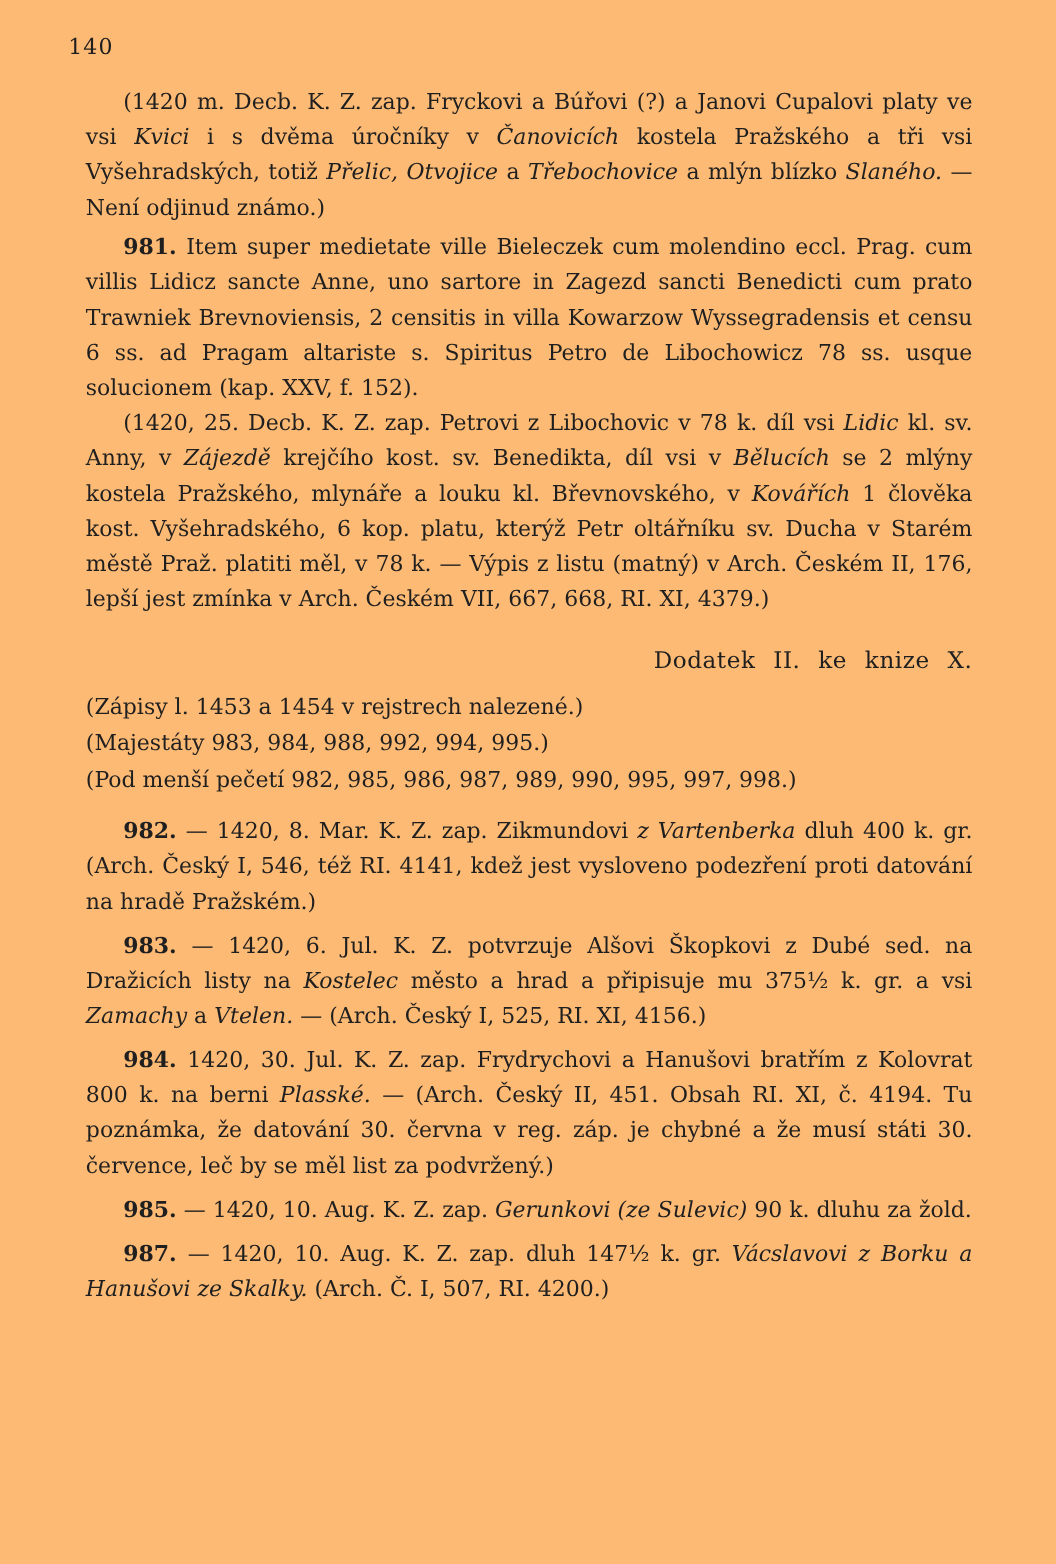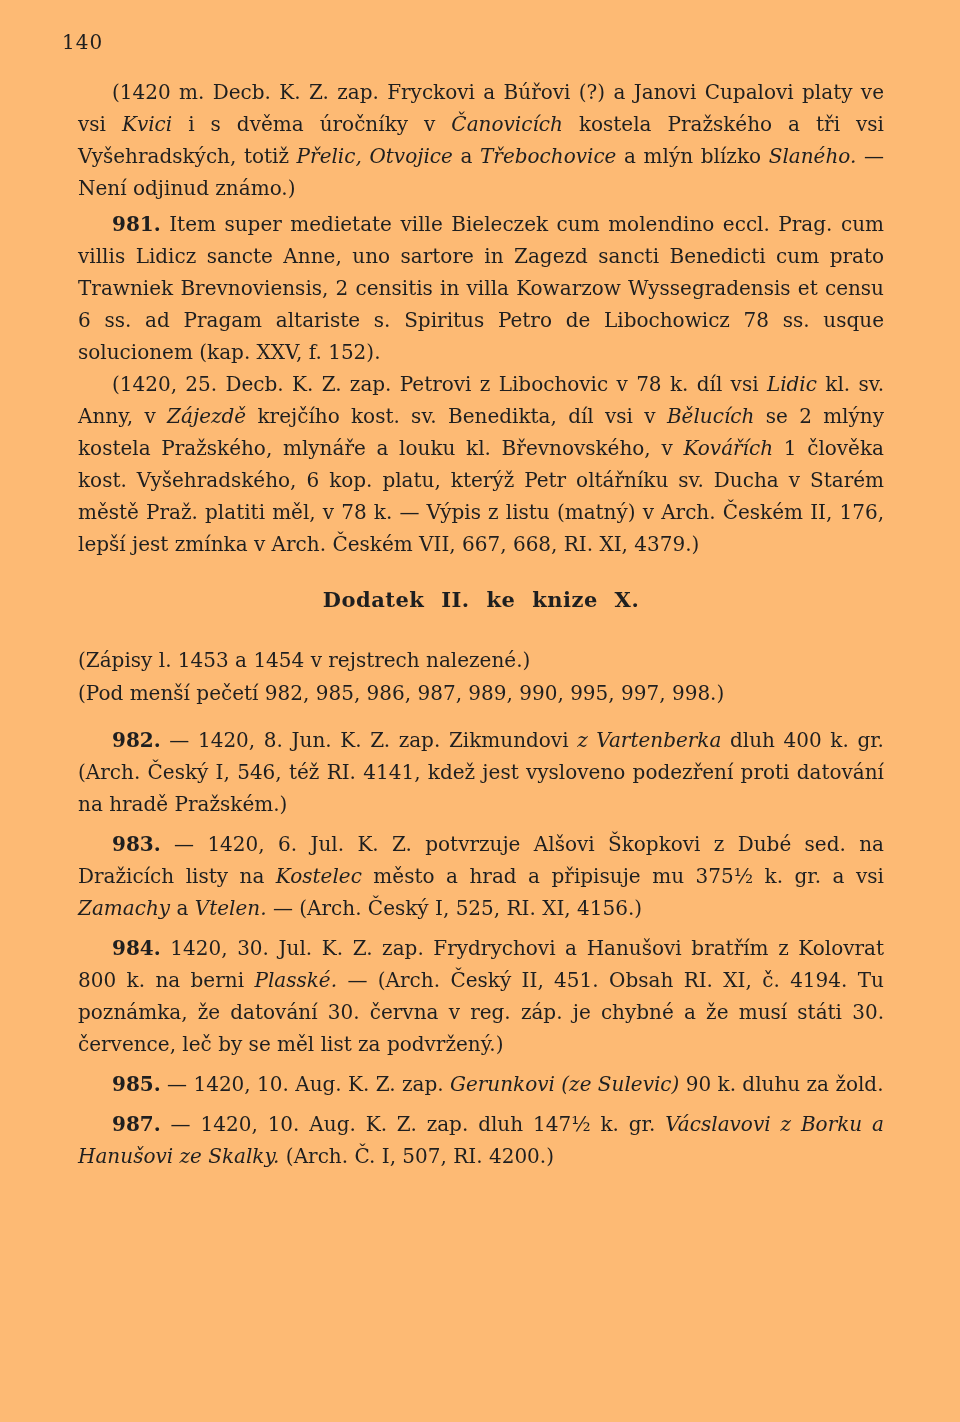--- a/index.html
+++ b/index.html
@@ -30,24 +30,24 @@
     text-align: justify;
     text-rendering: optimizeLegibility;
   }
   .para { margin: 0; text-indent: 34px; }
   .gap4 { margin-top: 4px; }
   .entry { margin: 8px 0 0 0; text-indent: 34px; }
   .entry-first { margin-top: 14px; }
   .b { font-weight: 700; }
   .i { font-style: italic; }
   .heading {
-    margin: 24px 0 28px 0;
+    margin: 24px 0 10px 0;
     text-indent: 0;
-    text-align: center;
-    font-weight: 700;
+    text-align: right;
+    font-weight: 400;
     font-size: 21px;
     word-spacing: 9px;
     letter-spacing: 0.5px;
   }
   .cline {
     margin: 0;
     text-indent: 0;
     text-align: left;
     line-height: 33px;
   }
@@ -63,23 +63,24 @@
 
     <p class="para"><span>(1420 m. Decb. K. Z. zap. Fryckovi a Búřovi (?) a Janovi Cupalovi platy ve vsi </span><span class="i">Kvici</span><span> i s dvěma úročníky v </span><span class="i">Čanovicích</span><span> kostela Pražského a tři vsi Vyšehradských, totiž </span><span class="i">Přelic, Otvojice</span><span> a </span><span class="i">Třebochovice</span><span> a mlýn blízko </span><span class="i">Slaného.</span><span> — Není odjinud známo.)</span></p>
 
     <p class="para gap4"><span class="b">981.</span><span> Item super medietate ville Bieleczek cum molendino eccl. Prag. cum villis Lidicz sancte Anne, uno sartore in Zagezd sancti Benedicti cum prato Trawniek Brevnoviensis, 2 censitis in villa Kowarzow Wyssegradensis et censu 6 ss. ad Pragam altariste s. Spiritus Petro de Libochowicz 78 ss. usque solucionem (kap. XXV, f. 152).</span></p>
 
     <p class="para"><span>(1420, 25. Decb. K. Z. zap. Petrovi z Libochovic v 78 k. díl vsi </span><span class="i">Lidic</span><span> kl. sv. Anny, v </span><span class="i">Zájezdě</span><span> krejčího kost. sv. Benedikta, díl vsi v </span><span class="i">Bělucích</span><span> se 2 mlýny kostela Pražského, mlynáře a louku kl. Břevnovského, v </span><span class="i">Kovářích</span><span> 1 člověka kost. Vyšehradského, 6 kop. platu, kterýž Petr oltářníku sv. Ducha v Starém městě Praž. platiti měl, v 78 k. — Výpis z listu (matný) v Arch. Českém II, 176, lepší jest zmínka v Arch. Českém VII, 667, 668, RI. XI, 4379.)</span></p>
 
     <p class="para heading">Dodatek II. ke knize X.</p>
 
     <p class="cline">(Zápisy l. 1453 a 1454 v rejstrech nalezené.)</p>
+    <p class="cline">(Majestáty 983, 984, 988, 992, 994, 995.)</p>
     <p class="cline">(Pod menší pečetí 982, 985, 986, 987, 989, 990, 995, 997, 998.)</p>
 
-    <p class="entry entry-first"><span class="b">982.</span><span> — 1420, 8. Jun. K. Z. zap. Zikmundovi </span><span class="i">z Vartenberka</span><span> dluh 400 k. gr. (Arch. Český I, 546, též RI. 4141, kdež jest vysloveno podezření proti datování na hradě Pražském.)</span></p>
+    <p class="entry entry-first"><span class="b">982.</span><span> — 1420, 8. Mar. K. Z. zap. Zikmundovi </span><span class="i">z Vartenberka</span><span> dluh 400 k. gr. (Arch. Český I, 546, též RI. 4141, kdež jest vysloveno podezření proti datování na hradě Pražském.)</span></p>
 
     <p class="entry"><span class="b">983.</span><span> — 1420, 6. Jul. K. Z. potvrzuje Alšovi Škopkovi z Dubé sed. na Dražicích listy na </span><span class="i">Kostelec</span><span> město a hrad a připisuje mu 375½ k. gr. a vsi </span><span class="i">Zamachy</span><span> a </span><span class="i">Vtelen.</span><span> — (Arch. Český I, 525, RI. XI, 4156.)</span></p>
 
     <p class="entry"><span class="b">984.</span><span> 1420, 30. Jul. K. Z. zap. Frydrychovi a Hanušovi bratřím z Kolovrat 800 k. na berni </span><span class="i">Plasské.</span><span> — (Arch. Český II, 451. Obsah RI. XI, č. 4194. Tu poznámka, že datování 30. června v reg. záp. je chybné a že musí státi 30. července, leč by se měl list za podvržený.)</span></p>
 
     <p class="entry"><span class="b">985.</span><span> — 1420, 10. Aug. K. Z. zap. </span><span class="i">Gerunkovi (ze Sulevic)</span><span> 90 k. dluhu za žold.</span></p>
 
 
     <p class="entry"><span class="b">987.</span><span> — 1420, 10. Aug. K. Z. zap. dluh 147½ k. gr. </span><span class="i">Vácslavovi z Borku a Hanušovi ze Skalky.</span><span> (Arch. Č. I, 507, RI. 4200.)</span></p>
 

